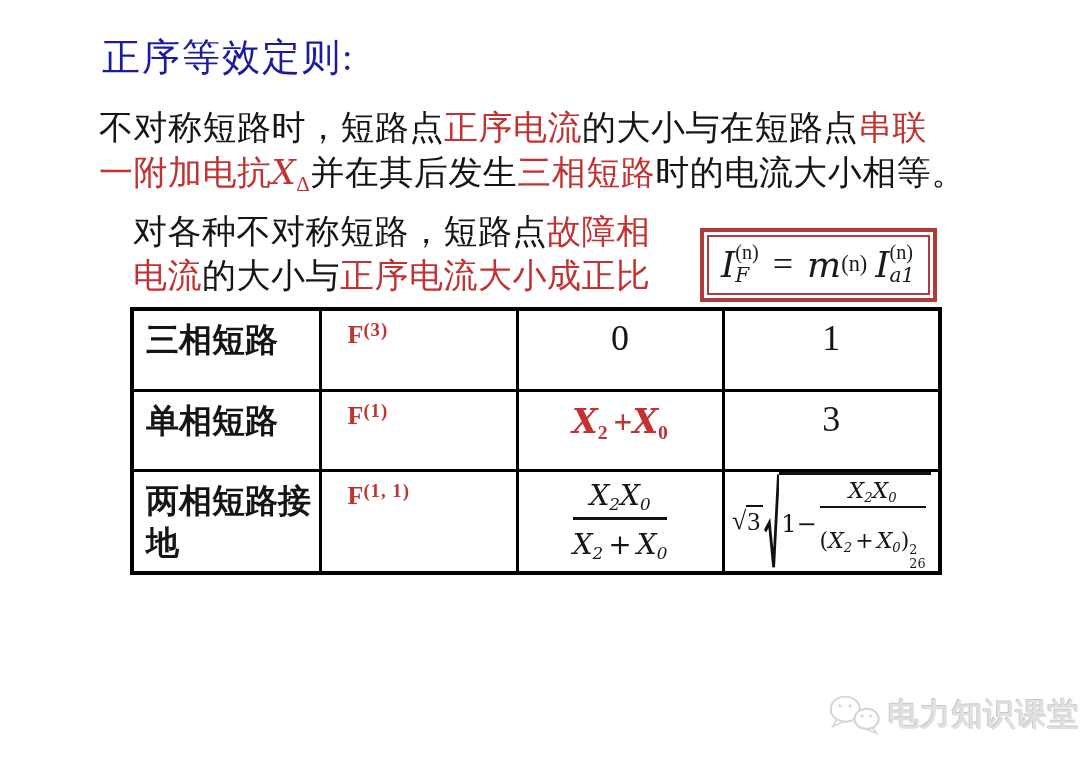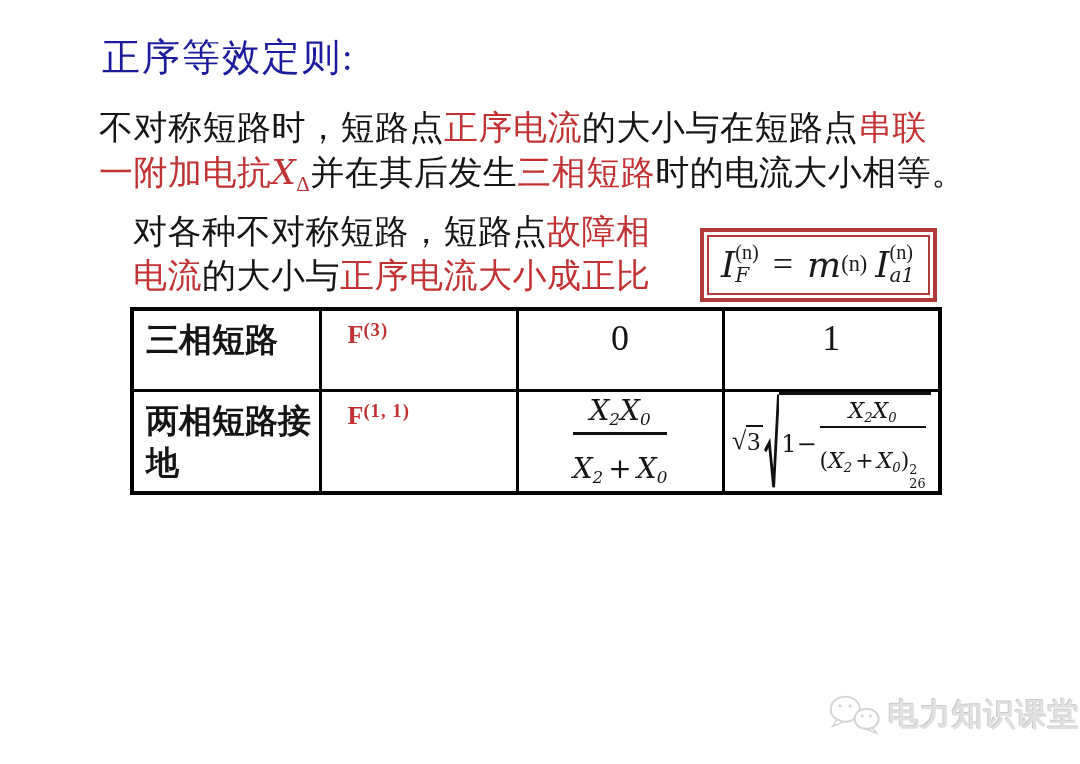--- a/index.html
+++ b/index.html
@@ -54,21 +54,21 @@
   td.val{font-size:36px;text-align:center;vertical-align:top;padding-top:6px;font-weight:normal;}
   td.valred{font-size:33px;text-align:center;vertical-align:top;padding-top:10px;font-weight:bold;}
   td.mid{vertical-align:middle;text-align:center;padding-top:0;}
 
   .sqrt{display:inline-flex;align-items:flex-start;font-weight:normal;}
   .sqrt .sign{font-style:normal;transform:translateY(1px);}
   .sqrt .vinc{border-top:3px solid #111;padding:0 3px 0 1px;}
 
   .frac{display:inline-flex;flex-direction:column;vertical-align:middle;font-weight:normal;}
   .frac .num{border-bottom:3px solid #111;padding:0 10px 3px;}
-  .frac .den{padding-top:17px;}
+  .frac .den{padding-top:8px;}
   .fsub{font-size:0.6em;vertical-align:-0.3em;}
 
   .mcell{display:inline-flex;align-items:center;justify-content:center;font-size:24px;font-weight:normal;}
   .bigrad{display:inline-flex;align-items:stretch;margin-left:1px;}
   .bigrad svg{width:15px;height:auto;align-self:stretch;}
   .bigrad .body{border-top:3px solid #111;display:flex;align-items:center;padding:3px 5px 0 2px;}
   .frac.small .num{padding:0 5px 2px;border-bottom:2px solid #111;}
   .frac.small .den{padding-top:20px;}
   .pstack{display:inline-flex;flex-direction:column;font-size:0.58em;line-height:1.05;vertical-align:-0.45em;text-align:left;}
 
@@ -121,20 +121,26 @@
     <tbody>
 
     <tr style="height:81px;">
       <td class="typ">三相短路</td>
       <td class="fcell rd"><span>F</span><span class="fsup">(3)</span></td>
       <td class="val">0</td>
       <td class="val">1</td>
     </tr>
 
 
+    <tr style="height:80px;">
+      <td class="typ">单相短路</td>
+      <td class="fcell rd"><span>F</span><span class="fsup">(1)</span></td>
+      <td class="valred rd"><span class="mi">X</span><span class="fsub">2</span><span style="margin-left:6px;">+</span><span class="mi">X</span><span class="fsub">0</span></td>
+      <td class="val">3</td>
+    </tr>
 
     <tr style="height:88px;">
       <td class="typ">两相短路接地</td>
       <td class="fcell rd"><span>F</span><span class="fsup">(1, 1)</span></td>
       <td class="mid">
         <span class="frac mi" style="font-size:28px;">
           <span class="num"><span>X</span><span class="fsub">2</span><span>X</span><span class="fsub">0</span></span>
           <span class="den"><span>X</span><span class="fsub">2</span><span style="margin:0 5px;font-style:normal;">+</span><span>X</span><span class="fsub">0</span></span>
         </span>
       </td>

